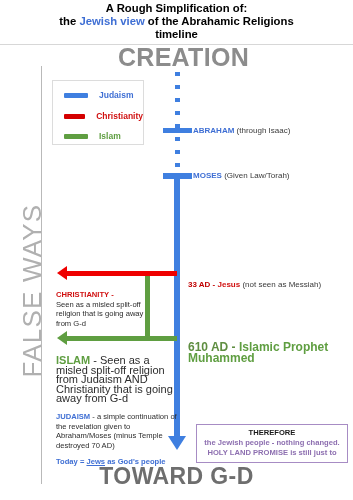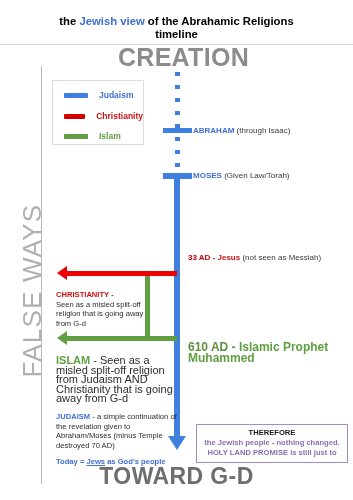--- a/index.html
+++ b/index.html
@@ -185,21 +185,21 @@
   .red-arrowhead {
     position: absolute;
     left: 57px; top: 266px;
     width: 0; height: 0;
     border-top: 7.5px solid transparent;
     border-bottom: 7.5px solid transparent;
     border-right: 10px solid #ef0000;
   }
   .lbl-jesus {
     position: absolute;
-    left: 188px; top: 253px;
+    left: 188px; top: 280px;
     font-size: 8px;
     line-height: 10px;
     white-space: nowrap;
   }
   .lbl-jesus .date { color: #c00000; font-weight: bold; }
   .lbl-jesus .name { color: #d01010; font-weight: bold; }
   .lbl-jesus .sub  { color: #3a3a3a; font-weight: normal; }
 
   .blk-christianity {
     position: absolute;
@@ -291,21 +291,21 @@
     font-size: 7.6px;
     font-weight: bold;
     color: #8d6fb0;
     line-height: 10px;
   }
 </style>
 </head>
 <body>
 
 <div class="title">
-  <br>
+  <span>A Rough Simplification of:</span><br>
   <span>the </span><span class="jewish">Jewish view</span><span> of the Abrahamic Religions</span><br>
   <span>timeline</span>
 </div>
 
 <div class="hr-top"></div>
 
 <div class="creation">CREATION</div>
 <div class="toward">TOWARD G-D</div>
 
 <div class="vline-left"></div>

